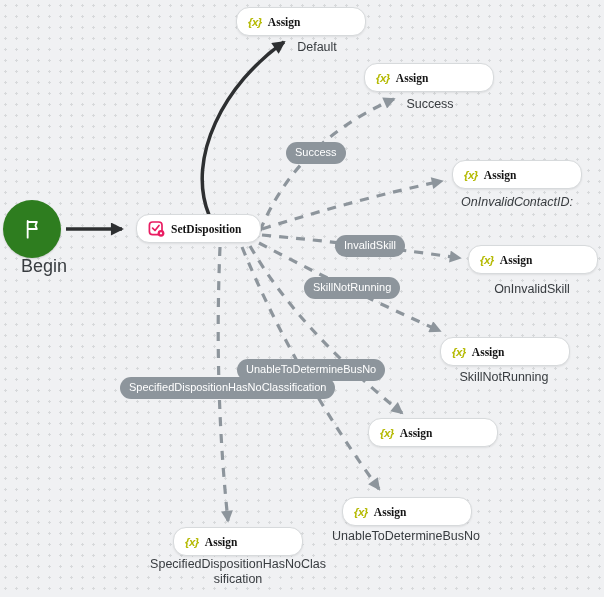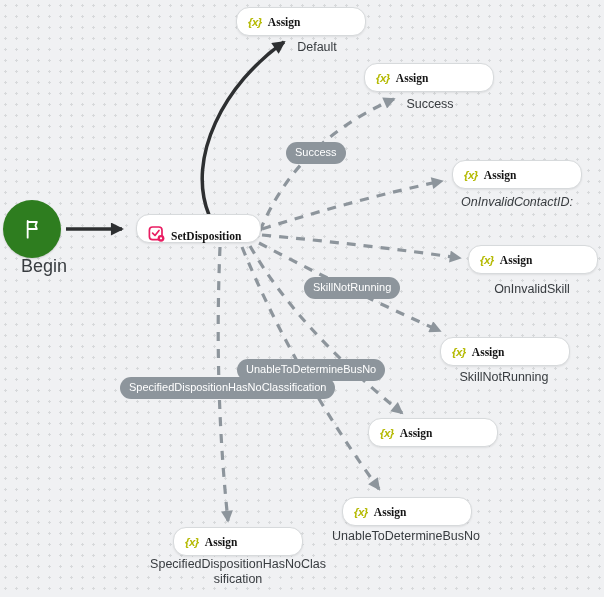--- a/index.html
+++ b/index.html
@@ -15,21 +15,21 @@
     position:absolute;z-index:3;display:flex;align-items:center;gap:6px;
     background:#ffffff;border:1px solid #d7dadc;border-radius:13px;
     height:29px;min-width:130px;box-sizing:border-box;padding:0 10px 0 11px;
     box-shadow:0 1px 2px rgba(0,0,0,0.08);cursor:pointer;
   }
   .node .node-title{font-size:11.5px;font-weight:700;color:#141414;white-space:nowrap;font-family:Liberation Serif, serif;}
   .x-icon{
     font-size:11.5px;font-weight:700;font-style:italic;color:#b5ba04;
     letter-spacing:-0.5px;white-space:nowrap;
   }
-  .sd-node{min-width:125px;align-items:flex-end;}
+  .sd-node{min-width:125px;}
   .caption{
     position:absolute;z-index:2;transform:translateX(-50%);
     font-size:12.5px;color:#383c40;white-space:nowrap;text-align:center;
   }
   .caption.wrap{white-space:normal;width:178px;word-break:break-all;line-height:1.18;}
   .pill{
     position:absolute;z-index:4;background:#8d959c;color:#ffffff;
     font-size:11px;line-height:1;padding:5px 9px 6px;border-radius:11px;
     white-space:nowrap;cursor:pointer;
   }
@@ -129,17 +129,18 @@
   </div>
   <div class="caption" style="left:406px;top:529px;">UnableToDetermineBusNo</div>
 
   <div class="node" style="left:173px;top:527px;">
     <span class="x-icon">{x}</span>
     <span class="node-title">Assign</span>
   </div>
   <div class="caption wrap" style="left:238px;top:557px;">SpecifiedDispositionHasNoClassification</div>
 
   <div class="pill" style="left:286px;top:142px;">Success</div>
+  <div class="pill" style="left:335px;top:235px;">InvalidSkill</div>
   <div class="pill" style="left:304px;top:277px;">SkillNotRunning</div>
   <div class="pill" style="left:237px;top:359px;">UnableToDetermineBusNo</div>
   <div class="pill" style="left:120px;top:377px;">SpecifiedDispositionHasNoClassification</div>
 
 </div>
 
 </body></html>

